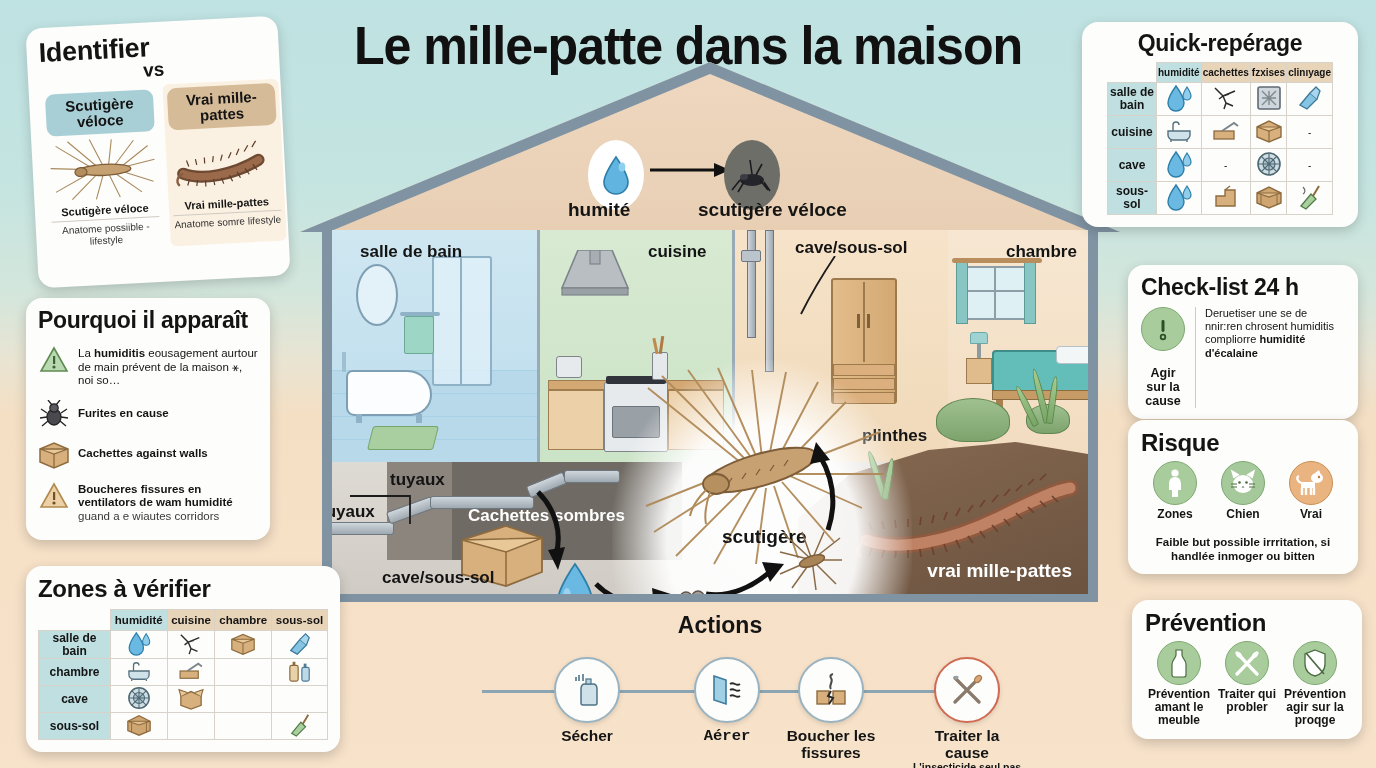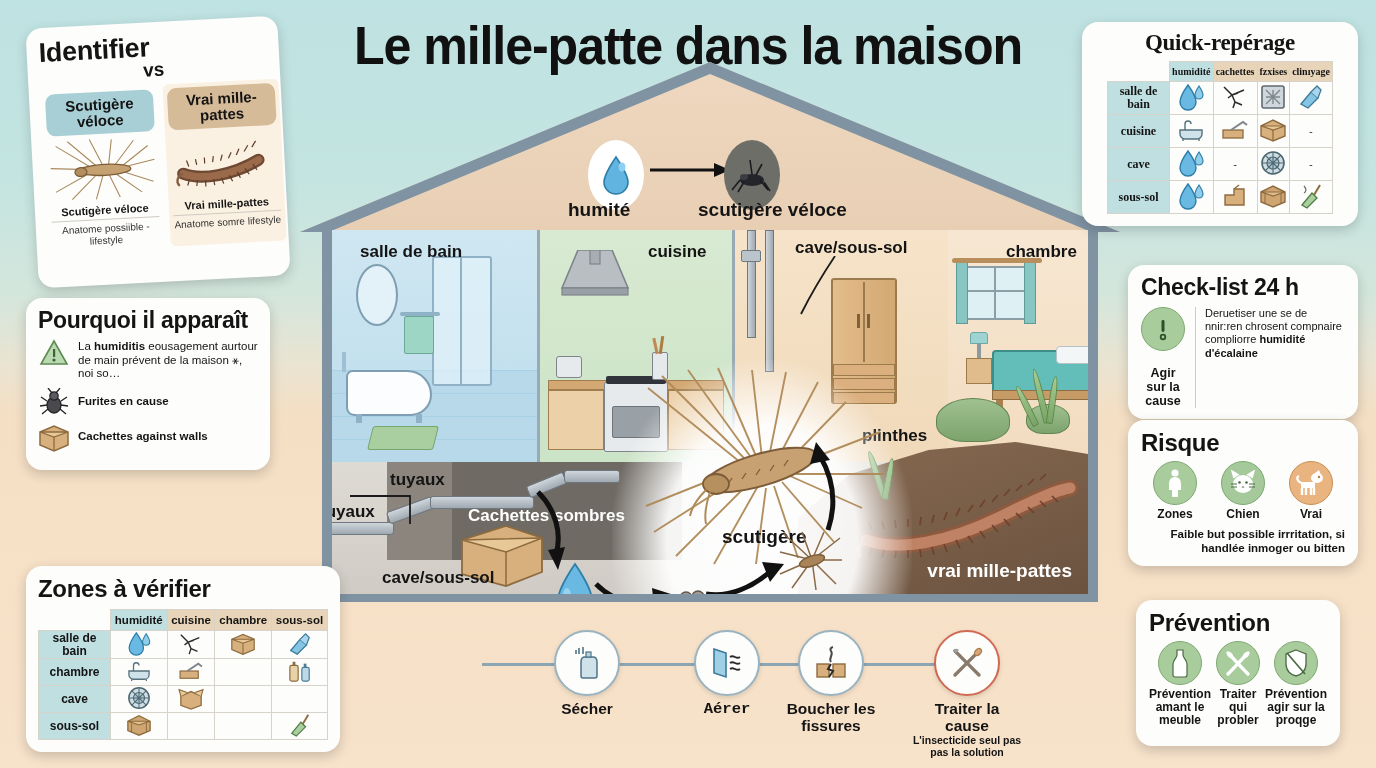--- a/index.html
+++ b/index.html
@@ -143,31 +143,31 @@
     border-radius: 9px; text-align: center; font-size: 15px; font-weight: bold;
     padding: 5px 2px; line-height: 1.08;
   }
   .pill.blue { background: #a9cfd6; }
   .pill.tan  { background: #d6bb98; }
   .id-cap { font-size: 11px; font-weight: bold; text-align:center; margin-top:4px;
             border-bottom:1px solid #cfcac2; padding-bottom:3px;}
   .id-sub { font-size: 10px; text-align:center; margin-top:3px; line-height:1.15; color:#333;}
 
   
-  #quick-card { right: 18px; top: 22px; width: 276px; padding: 8px 25px 12px; font-family: Liberation Serif, serif; }
+  #quick-card { right: 18px; top: 22px; width: 276px; padding: 8px 25px 12px; }
   #quick-card .card-title { font-size: 23px; text-align: center; margin-bottom: 5px; }
   #quick-card table.grid { width: 100%; font-size: 10px; }
   #quick-card th { padding: 4px 1px; font-size: 10px; }
   #quick-card td { height: 33px; }
   #quick-card td.rowhead { font-size: 12px; width: 62px; line-height:1.05; }
 
   
   #why-card { left: 26px; top: 298px; width: 244px; padding: 9px 12px 10px; }
   #why-card .card-title { font-size: 23px; margin-bottom: 5px; }
-  .why-row { display: flex; gap: 8px; align-items: flex-start; margin-bottom: 7px; }
+  .why-row { display: flex; gap: 8px; align-items: flex-start; margin-bottom: 7px; margin-top: 12px; }
   .why-ico { width: 32px; flex: 0 0 32px; display:flex; align-items:center; justify-content:center; }
   .why-txt { font-size: 11.5px; line-height: 1.18; padding-top: 1px; }
   .why-txt b { font-weight: bold; }
   .why-dim { color: #3a3a3a; }
 
   
   #zones-card { left: 26px; bottom: 16px; width: 314px; padding: 9px 12px 12px; }
   #zones-card .card-title { font-size: 24px; margin-bottom: 6px; }
   #zones-card table.grid { width: 100%; font-size: 11px; }
   #zones-card th { padding: 4px 2px; font-size: 11.5px; }
@@ -177,33 +177,33 @@
   
   #checklist-card { right: 18px; top: 265px; width: 230px; padding: 9px 13px 11px; }
   #checklist-card .card-title { font-size: 23px; margin-bottom: 6px; }
   .chk-body { display: flex; gap: 10px; }
   .chk-left { width: 72px; text-align: center; }
   .chk-left .lbl { font-size: 12.5px; font-weight: bold; line-height: 1.12; margin-top: 15px; }
   .chk-right { border-left: 1px solid #cfcac2; padding-left: 9px; font-size: 11px; line-height: 1.2; }
 
   #risk-card { right: 18px; top: 420px; width: 230px; padding: 9px 13px 11px; }
   #risk-card .card-title { font-size: 24px; margin-bottom: 4px; }
-  #prev-card { right: 36px; top: 600px; width: 204px; padding: 9px 13px 18px; }
+  #prev-card { right: 14px; top: 600px; width: 230px; padding: 9px 13px 11px; }
   #prev-card .card-title { font-size: 24px; margin-bottom: 4px; }
   .icon-row { display: flex; justify-content: space-around; align-items: flex-start; }
   .icon-cell { text-align: center; width: 66px; }
   .circ {
     width: 44px; height: 44px; border-radius: 50%; margin: 0 auto;
     display: flex; align-items: center; justify-content: center;
   }
   .circ.green { background: #a9cc9d; border: 1.5px solid #7fa972; }
   .circ.green2 { background: #a6c99c; border: 1.5px solid #7da96f; }
   .circ.orange { background: #e9b480; border: 1.5px solid #c98f55; }
   .icon-cell .lbl { font-size: 12px; font-weight: bold; margin-top: 3px; line-height: 1.1; }
-  .footnote { font-size: 11.5px; font-weight: bold; text-align: right; margin-top: 7px; line-height: 1.18; }
+  .footnote { font-size: 11.5px; font-weight: bold; text-align: center; margin-top: 15px; line-height: 1.18; }
 
   
   #actions { position: absolute; left: 420px; top: 612px; width: 600px; }
   #actions .act-title { font-size: 23px; font-weight: bold; text-align: center; }
   .act-track { position: relative; height: 110px; margin-top: 4px; }
   .act-line {
     position: absolute; left: 62px; top: 47px; width: 470px; height: 3px; background: #8ba5b3;
   }
   .act-arrow {
     position: absolute; left: 529px; top: 41px; width: 0; height: 0;
@@ -625,20 +625,32 @@
     <div class="why-ico">
       <svg width="32" height="30" viewBox="0 0 32 30">
           <polygon points="2,9 16,3 30,9 30,22 16,28 2,22" fill="#d8b07d" stroke="#8d6b3f" stroke-width="1.5"></polygon>
           <polygon points="2,9 16,14 30,9" fill="#e8c897" stroke="#8d6b3f" stroke-width="1.3"></polygon>
           <line x1="16" y1="14" x2="16" y2="28" stroke="#8d6b3f" stroke-width="1.3"></line>
         </svg>
     </div>
     <div class="why-txt" style="font-weight:bold; padding-top:7px;">Cachettes against walls</div>
   </div>
 
+  <div class="why-row">
+    <div class="why-ico">
+      <svg width="30" height="28" viewBox="0 0 30 28">
+          <polygon points="15,2 28,25 2,25" fill="#edd0a6" stroke="#b08a4e" stroke-width="1.6"></polygon>
+          <rect x="14" y="10" width="2.2" height="8" fill="#6e5224"></rect>
+          <circle cx="15" cy="21" r="1.6" fill="#6e5224"></circle>
+        </svg>
+    </div>
+    <div class="why-txt">
+      <b>Boucheres fissures en ventilators de wam humidité</b><br><span class="why-dim">guand a e wiautes corridors</span>
+    </div>
+  </div>
 </div>
 
 <div class="card" id="zones-card">
   <div class="card-title">Zones à vérifier</div>
   <table class="grid">
     <tbody>
         <tr>
       <th style="border:none;background:transparent;"></th>
       <th class="colhead-blue">humidité</th>
       <th class="colhead-tan">cuisine</th>
@@ -744,21 +756,21 @@
     <div class="chk-left">
       <div class="circ green">
         <svg width="22" height="26" viewBox="0 0 22 26">
             <rect x="9.5" y="4" width="3" height="12" rx="1.4" fill="#2f4f28"></rect>
             <circle cx="11" cy="21" r="2.3" fill="none" stroke="#2f4f28" stroke-width="1.8"></circle>
           </svg>
       </div>
       <div class="lbl">Agir sur la cause</div>
     </div>
     <div class="chk-right">
-      <span>Deruetiser une se de nnir:ren chrosent compnaire compliorre</span> <b>humidité d'écalaine</b>
+      <span>Deruetiser une se de nnir:ren chrosent humiditis compliorre</span> <b>humidité d'écalaine</b>
     </div>
   </div>
 </div>
 
 <div class="card" id="risk-card">
   <div class="card-title">Risque</div>
   <div class="icon-row">
     <div class="icon-cell">
       <div class="circ green">
         <svg width="22" height="30" viewBox="0 0 22 30">
@@ -826,20 +838,21 @@
             <path d="M13 2 L23 6 V16 C23 23 18 27 13 28 C8 27 3 23 3 16 V6 Z" fill="#fff" stroke="#4a6b41" stroke-width="1.3"></path>
             <path d="M4 5 L22 26" stroke="#4a6b41" stroke-width="1.7"></path>
           </svg>
       </div>
       <div class="lbl">Prévention agir sur la proqge</div>
     </div>
   </div>
 </div>
 
 <div id="actions">
+  <div class="act-title">Actions</div>
   <div class="act-track">
     <div class="act-line"></div>
     <div class="act-arrow"></div>
 
 
     <div class="act-node" style="left:112px;">
       <div class="act-bub">
         <svg width="32" height="36" viewBox="0 0 32 36">
             <path d="M14 12 h8 c3 0 4 2 4 5 v14 a2 2 0 0 1 -2 2 h-12 a2 2 0 0 1 -2 -2 v-14 c0 -3 1 -5 4 -5Z" fill="#cfe2ea" stroke="#4f7387" stroke-width="1.5"></path>
             <rect x="15" y="7" width="5" height="5" fill="#b9d4e0" stroke="#4f7387" stroke-width="1.2"></rect>

